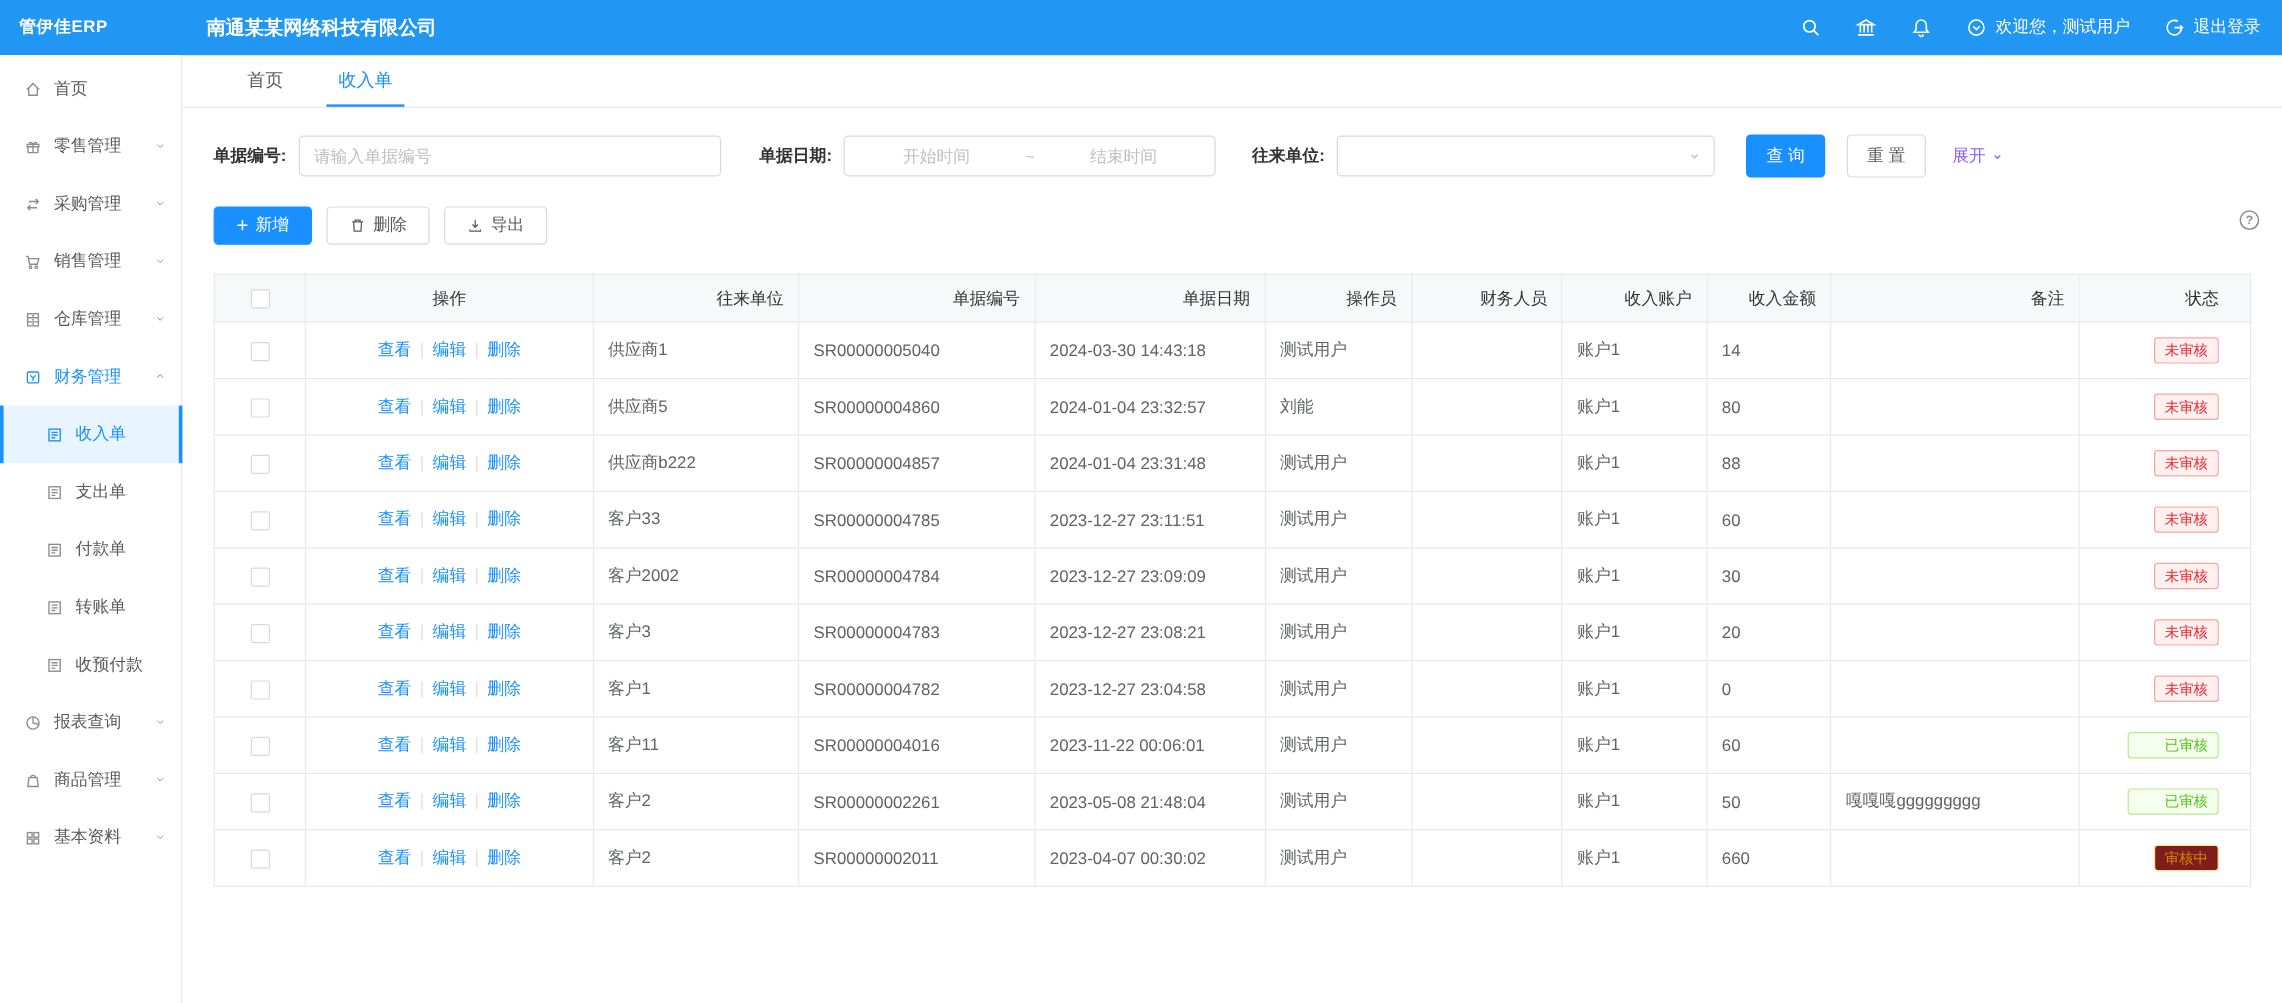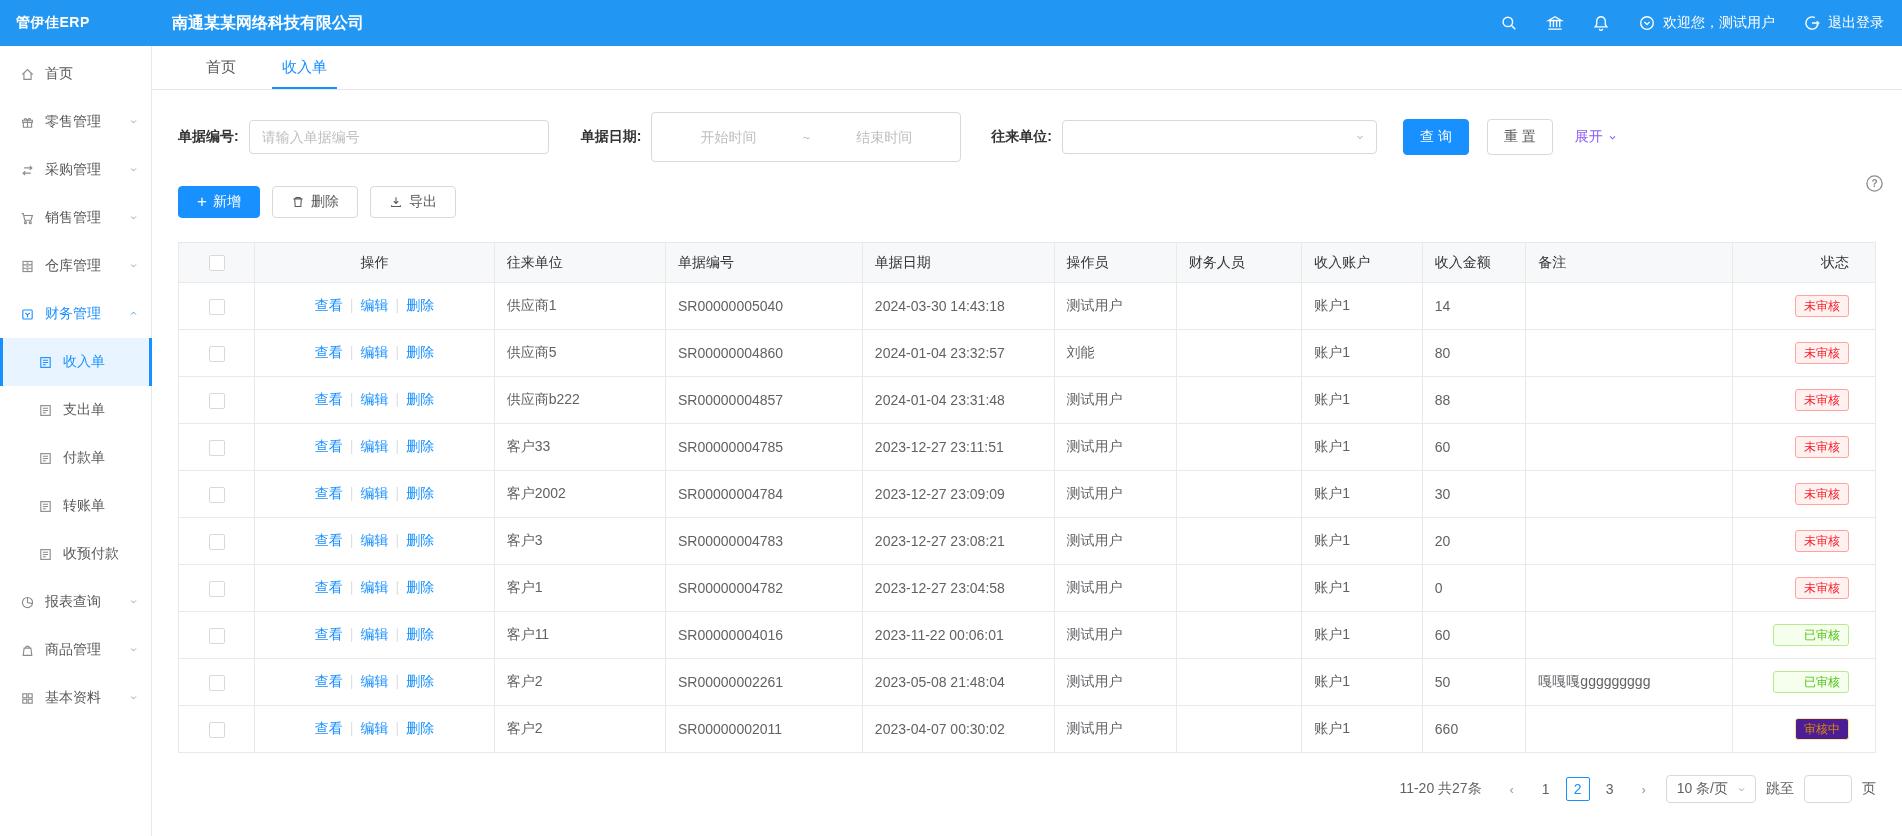--- a/index.html
+++ b/index.html
@@ -36,23 +36,23 @@
 
   
   .tabbar { display:flex; gap:26px; border-bottom:1px solid #e8e8e8; margin:0 -26px; padding:0 44px; height:44px; align-items:center; }
   .tab { font-size:15px; color:#595959; padding:0 10px; height:100%; display:flex; align-items:center; position:relative; cursor:pointer; }
   .tab.active { color:#1890ff; }
   .tab.active::after { content:""; position:absolute; left:0; right:0; bottom:0; height:2px; background:#1890ff; }
 
   
   .filters { display:flex; align-items:center; margin-top:22px; font-size:14px; color:#333; }
   .f-label { font-weight:bold; white-space:nowrap; margin-right:10px; }
-  .f-input { width:300px; height:34px; border:1px solid #d9d9d9; border-radius:4px; padding:0 12px; font-size:14px; color:#333; outline:none; }
+  .f-input { width:352px; height:34px; border:1px solid #d9d9d9; border-radius:4px; padding:0 12px; font-size:14px; color:#333; outline:none; }
   .f-input::placeholder, .d-input::placeholder { color:#bfbfbf; }
-  .daterange { width:310px; height:50px; border:1px solid #d9d9d9; border-radius:4px; display:flex; align-items:center; padding:0 8px; }
+  .daterange { width:310px; height:34px; border:1px solid #d9d9d9; border-radius:4px; display:flex; align-items:center; padding:0 8px; }
   .d-input { flex:1; border:none; outline:none; text-align:center; font-size:14px; min-width:0; }
   .d-sep { color:#bfbfbf; padding:0 6px; font-size:13px; }
   .f-select { width:315px; height:34px; border:1px solid #d9d9d9; border-radius:4px; display:flex; align-items:center; justify-content:flex-end; padding:0 10px; color:#bfbfbf; cursor:pointer; }
   .f-select svg { width:12px; height:12px; }
   .gap1 { width:32px; } .gap2 { width:30px; } .gap3 { width:26px; }
   .btn { height:32px; border-radius:4px; border:1px solid #d9d9d9; background:#fff; font-size:14px; color:#595959; padding:17px 16px; cursor:pointer; display:inline-flex; align-items:center; gap:6px; white-space:nowrap; }
   .btn.primary { background:#1890ff; border-color:#1890ff; color:#fff; }
   .link-expand { color:#8b5cf6; margin-left:22px; display:flex; align-items:center; gap:4px; cursor:pointer; white-space:nowrap; }
   .link-expand svg { width:11px; height:11px; }
   .filters .btn + .btn { margin-left:18px; }
@@ -62,32 +62,32 @@
 
   
   .toolbar { margin-top:24px; display:flex; gap:12px; }
   .toolbar .btn { padding:0 18px; }
   .toolbar .icon svg { width:14px; height:14px; }
   .plus { font-size:17px; line-height:1; margin-top:-2px; }
 
   
   table { border-collapse:collapse; width:100%; margin-top:24px; table-layout:fixed; font-size:14px; }
   th, td { border:1px solid #e9e9e9; padding:0 12px; height:40px; color:#555; text-align:left; white-space:nowrap; overflow:hidden; }
-  thead th { background:#f7f8fa; color:#333; font-weight:500; }
+  thead th { background:#f7f8fa; color:#333; font-weight:500;text-align:right; }
   tbody td { height:47px; color:#606266; }
   th.c-check, td.c-check { text-align:center; padding:0; }
   th.c-op, td.c-op { text-align:center; }
   th.c-status, td.c-status { text-align:right; padding-right:26px; }
   .cbx { width:16px; height:16px; border:1px solid #d9d9d9; border-radius:2px; display:inline-block; vertical-align:middle; background:#fff; cursor:pointer; }
   .oplink { color:#1890ff; cursor:pointer; }
   .opsep { color:#e0e0e0; margin:0 7px; }
   .badge { display:inline-block; font-size:12px; padding:3px 8px; border-radius:3px; line-height:1.2; }
   .badge.unaudited { color:#f5222d; background:#fff1f0; border:1px solid #ffa39e; }
   .badge.audited { color:#52c41a; background:#f6ffed; border:1px solid #b7eb8f;padding-left:30px; }
-  .badge.auditing { color:#d48806; background:#4c1d95; border:1px solid #ffe58f; }
+  .badge.auditing { color:#d48806; background:#7f1d1d; border:1px solid #ffe58f; }
 
   
   .pagination { display:flex; align-items:center; justify-content:flex-end; gap:10px; margin-top:22px; font-size:14px; color:#606266; }
   .pg-total { margin-right:8px; }
   .pg-arrow { color:#999; width:24px; height:24px; display:flex; align-items:center; justify-content:center; cursor:pointer; font-size:13px; }
   .pg-num { min-width:24px; height:24px; display:flex; align-items:center; justify-content:center; cursor:pointer; border-radius:2px; }
   .pg-num.active { border:1px solid #1890ff; color:#1890ff; }
   .pg-size { height:28px; border:1px solid #d9d9d9; border-radius:4px; padding:0 8px 0 10px; display:flex; align-items:center; gap:8px; cursor:pointer; }
   .pg-size svg { width:11px; height:11px; color:#999; }
   .pg-jump-input { width:48px; height:28px; border:1px solid #d9d9d9; border-radius:4px; outline:none; text-align:center; }
@@ -510,33 +510,14 @@
             <td>测试用户</td>
             <td></td>
             <td>账户1</td>
             <td>660</td>
             <td></td>
             <td class="c-status"><span class="badge auditing">审核中</span></td>
           </tr>
         </tbody>
     </table>
 
-    <div class="pagination">
-      <span class="pg-total">11-20 共27条</span>
-      <span class="pg-arrow">‹</span>
-      <span id="pg-pages" style="display:flex;gap:8px;">
-          <span class="pg-num">1</span>
-          <span class="pg-num active">2</span>
-          <span class="pg-num">3</span>
-        </span>
-      <span class="pg-arrow">›</span>
-      <span class="pg-size">
-        <span>10 条/页</span>
-        <svg viewBox="0 0 16 16" fill="none" stroke="currentColor" stroke-width="1.4">
-            <path d="M4.5 6.5 L8 10 L11.5 6.5"></path>
-          </svg>
-      </span>
-      <span>跳至</span>
-      <input class="pg-jump-input" style="">
-      <span>页</span>
-    </div>
   </main>
 </div>
 
 </body></html>

